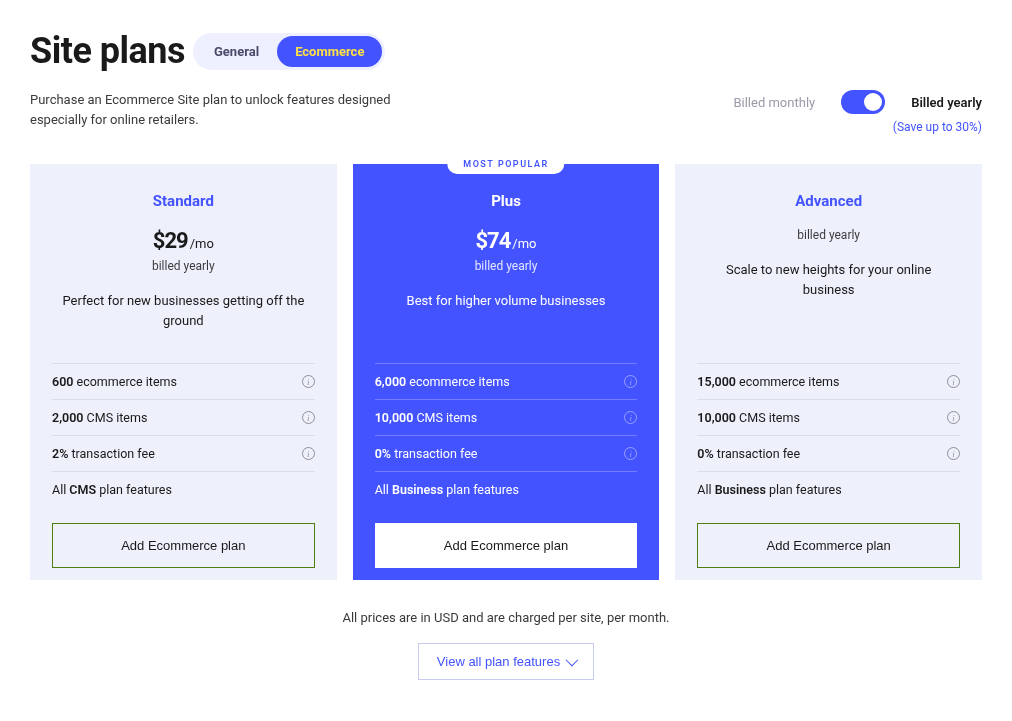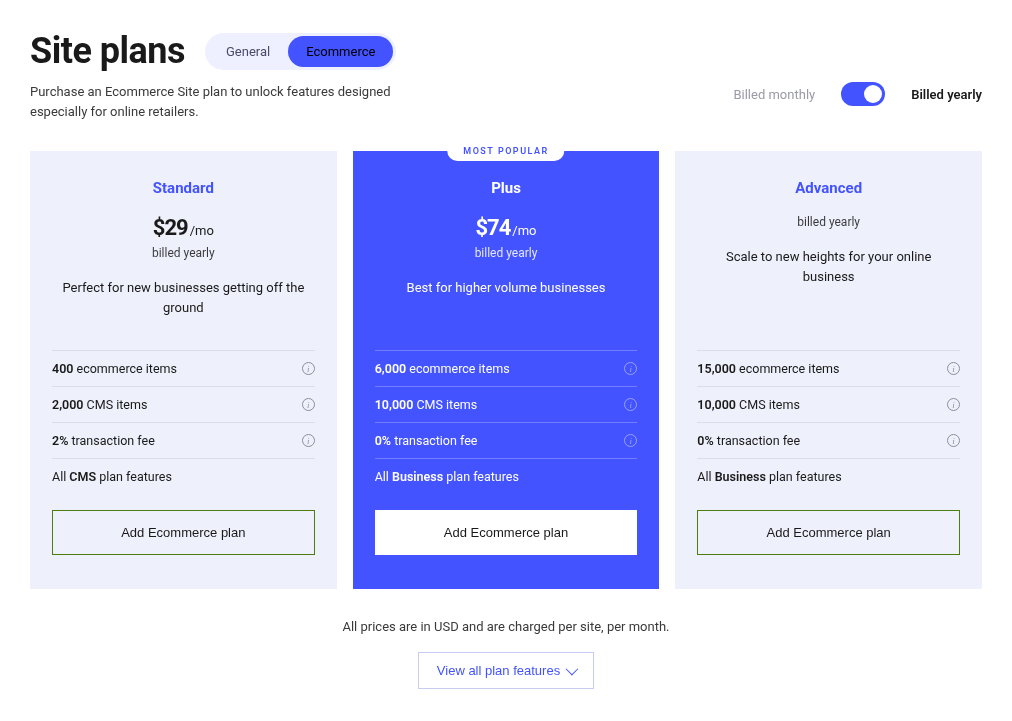--- a/index.html
+++ b/index.html
@@ -6,45 +6,45 @@
   body {
     font-family: -apple-system, BlinkMacSystemFont, "Segoe UI", Roboto, Helvetica, Arial, sans-serif;
     background: #fff;
     color: #1a1a1a;
     width: 1012px;
     padding: 30px;
   }
   .header-row {
     display: flex;
     align-items: center;
-    gap: 20px;
-    margin-bottom: 10px;
+    gap: 8px;
+    margin-bottom: 18px;
   }
   .page-title {
     font-size: 36px;
     font-weight: 700;
     letter-spacing: -0.5px;
   }
   .tabs {
     display: inline-flex;
     background: #eef0ff;
     border-radius: 999px;
     padding: 3px;
   }
   .tab {
     padding: 8px 18px;
     border-radius: 999px;
     font-size: 13px;
-    font-weight: 400;
+    font-weight: 700;
     color: #4a4a6a;
     cursor: pointer;
   }
   .tab.active {
     background: #4353ff;
-    color: #000000;
+    color: #fde047;
   }
   .sub-row {
     display: flex;
     justify-content: space-between;
     align-items: flex-start;
     margin-bottom: 30px;
   }
   .subtitle {
     font-size: 13px;
     color: #3a3a3a;
@@ -84,21 +84,21 @@
     margin-top: 6px;
   }
   .cards {
     display: flex;
     gap: 16px;
     align-items: stretch;
   }
   .card {
     flex: 1;
     background: #eef0fb;
-    padding: 28px 22px 34px;
+    padding: 28px 22px 12px;
     position: relative;
     display: flex;
     flex-direction: column;
   }
   .card.highlight {
     background: #4353ff;
     color: #fff;
   }
   .badge {
     position: absolute;
@@ -233,35 +233,36 @@
 <div class="sub-row">
   <p class="subtitle">Purchase an Ecommerce Site plan to unlock features designed especially for online retailers.</p>
   <div class="billing-toggle-wrap">
     <div class="billing-row">
       <span class="muted">Billed monthly</span>
       <div class="toggle">
           <div class="knob"></div>
         </div>
       <span class="strong">Billed yearly</span>
     </div>
+    <div class="savings">(Save up to 30%)</div>
   </div>
 </div>
 
 <div class="cards">
 
   <div class="card">
     <div class="plan-name">Standard</div>
     <div class="price-row">
       <span class="price">$29</span><span class="per">/mo</span>
     </div>
     <div class="billed">billed yearly</div>
     <div class="desc">Perfect for new businesses getting off the ground</div>
     <div class="features">
       <div class="feature">
-        <span><b>400</b><span> ecommerce items</span></span>
+        <span><b>600</b><span> ecommerce items</span></span>
         <span class="info-icon">i</span>
       </div>
       <div class="feature">
         <span><b>2,000</b><span> CMS items</span></span>
         <span class="info-icon">i</span>
       </div>
       <div class="feature">
         <span><b>2%</b><span> transaction fee</span></span>
         <span class="info-icon">i</span>
       </div>

